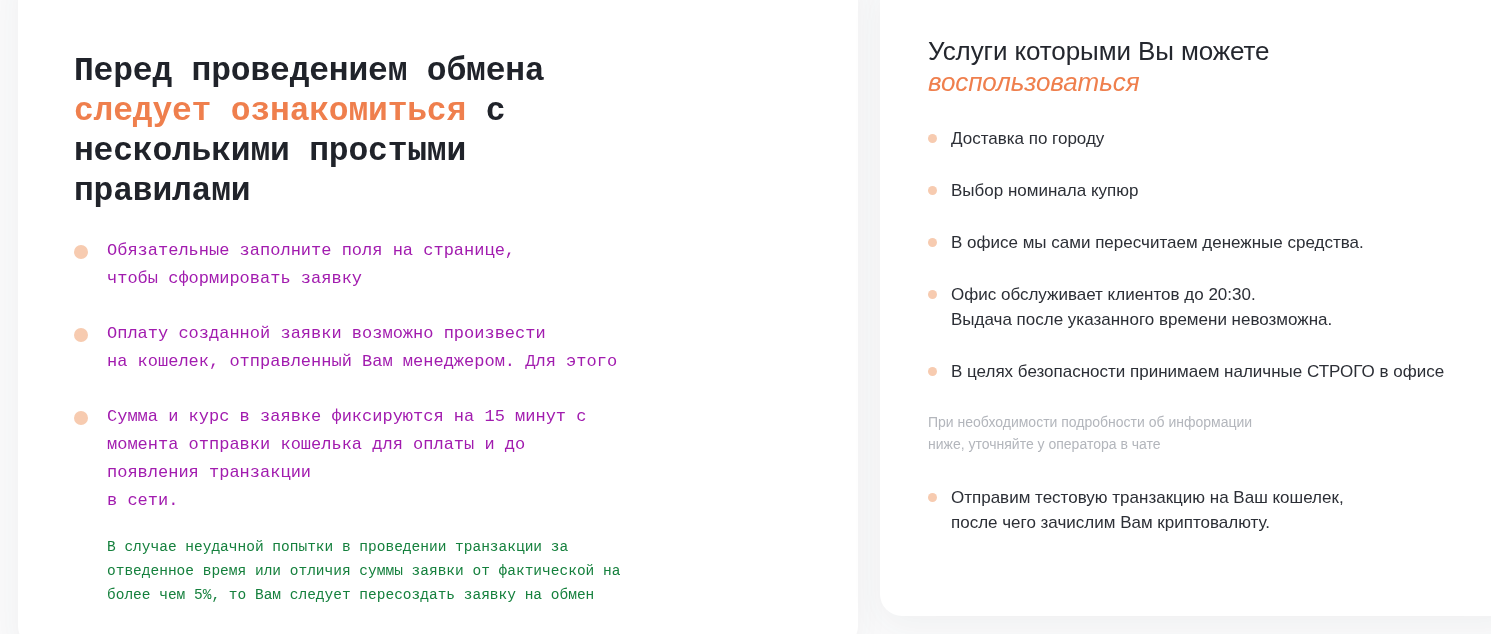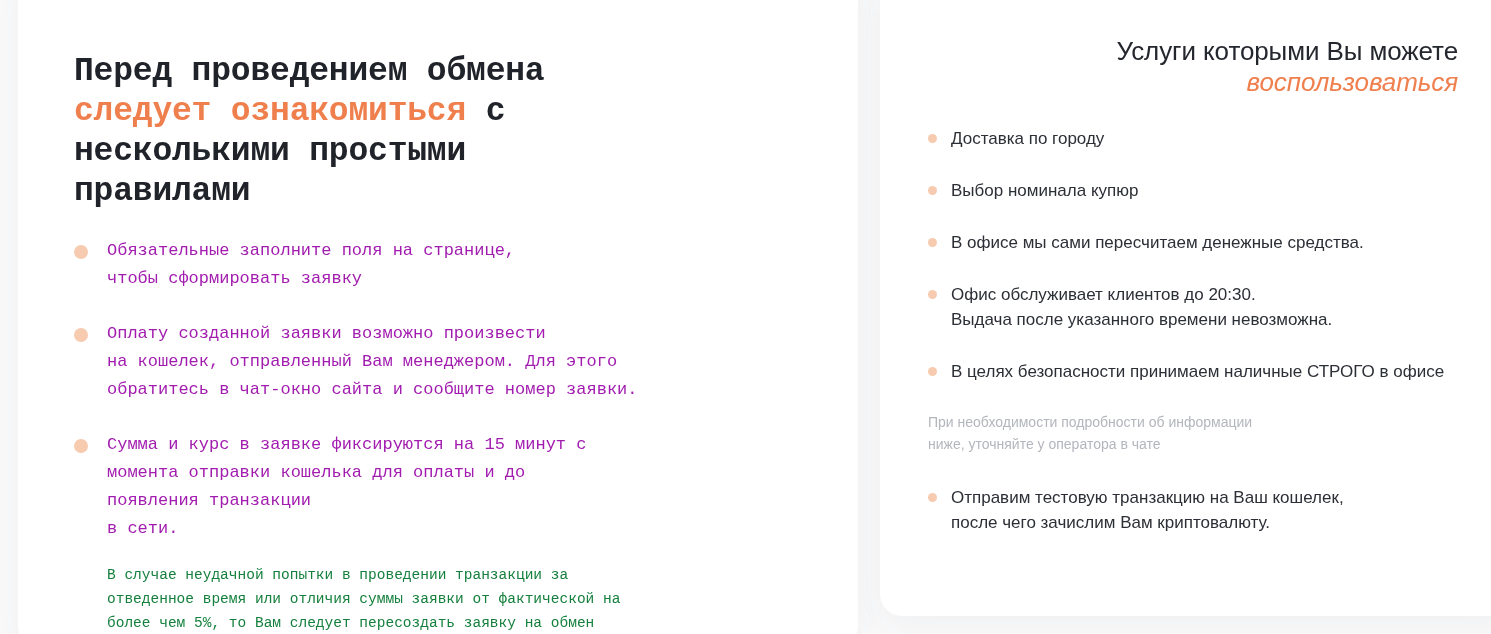--- a/index.html
+++ b/index.html
@@ -105,21 +105,20 @@
     top: 36px;
     width: 530px;
   }
 
   .title-right {
     font-size: 26px;
     line-height: 31px;
     font-weight: 400;
     color: #24272e;
     letter-spacing: -0.1px;
-    text-align: right;
   }
   .title-right .accent { color: #ef7f4d; font-style: italic; }
 
   .list-right {
     margin-top: 28px;
     list-style: none;
   }
 
   .list-right > li {
     position: relative;
@@ -172,21 +171,20 @@
     <ul class="list-left">
       <li>
         <span class="dot"></span>
         <span class="line">Обязательные заполните поля на странице,</span>
         <span class="line">чтобы сформировать заявку</span>
       </li>
       <li>
         <span class="dot"></span>
         <span class="line">Оплату созданной заявки возможно произвести</span>
         <span class="line">на кошелек, отправленный Вам менеджером. Для этого</span>
-        <span class="line">обратитесь в чат-окно сайта и сообщите номер заявки.</span>
       </li>
       <li>
         <span class="dot"></span>
         <span class="line">Сумма и курс в заявке фиксируются на 15 минут с</span>
         <span class="line">момента отправки кошелька для оплаты и до</span>
         <span class="line">появления транзакции</span>
         <span class="line">в сети.</span>
       </li>
     </ul>
 

